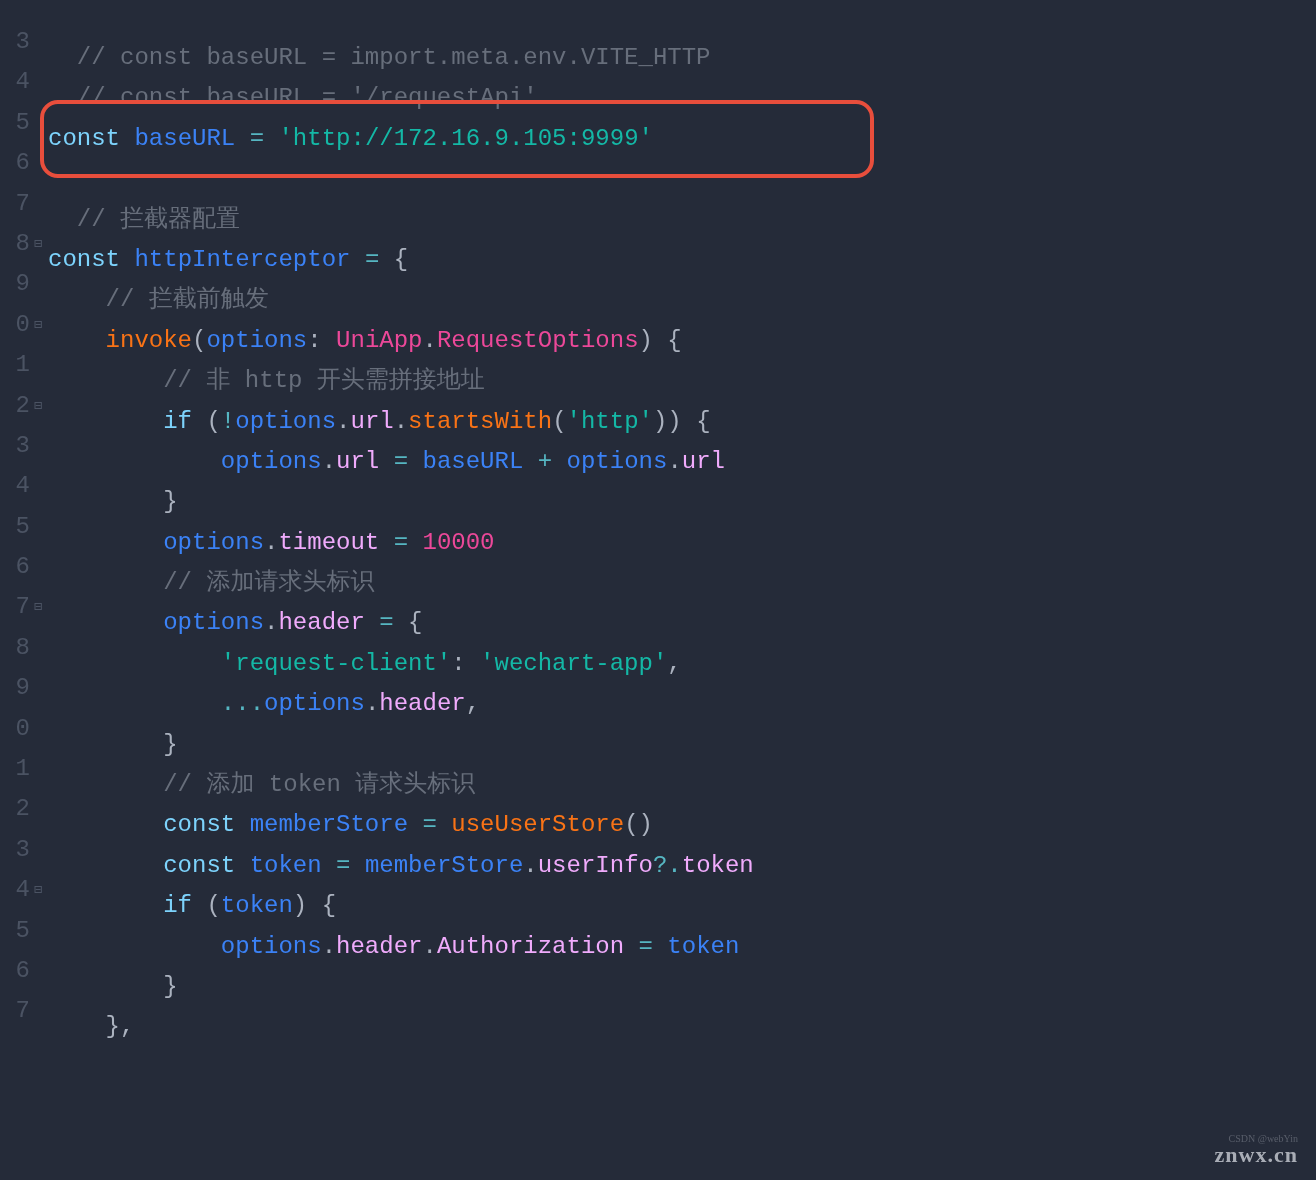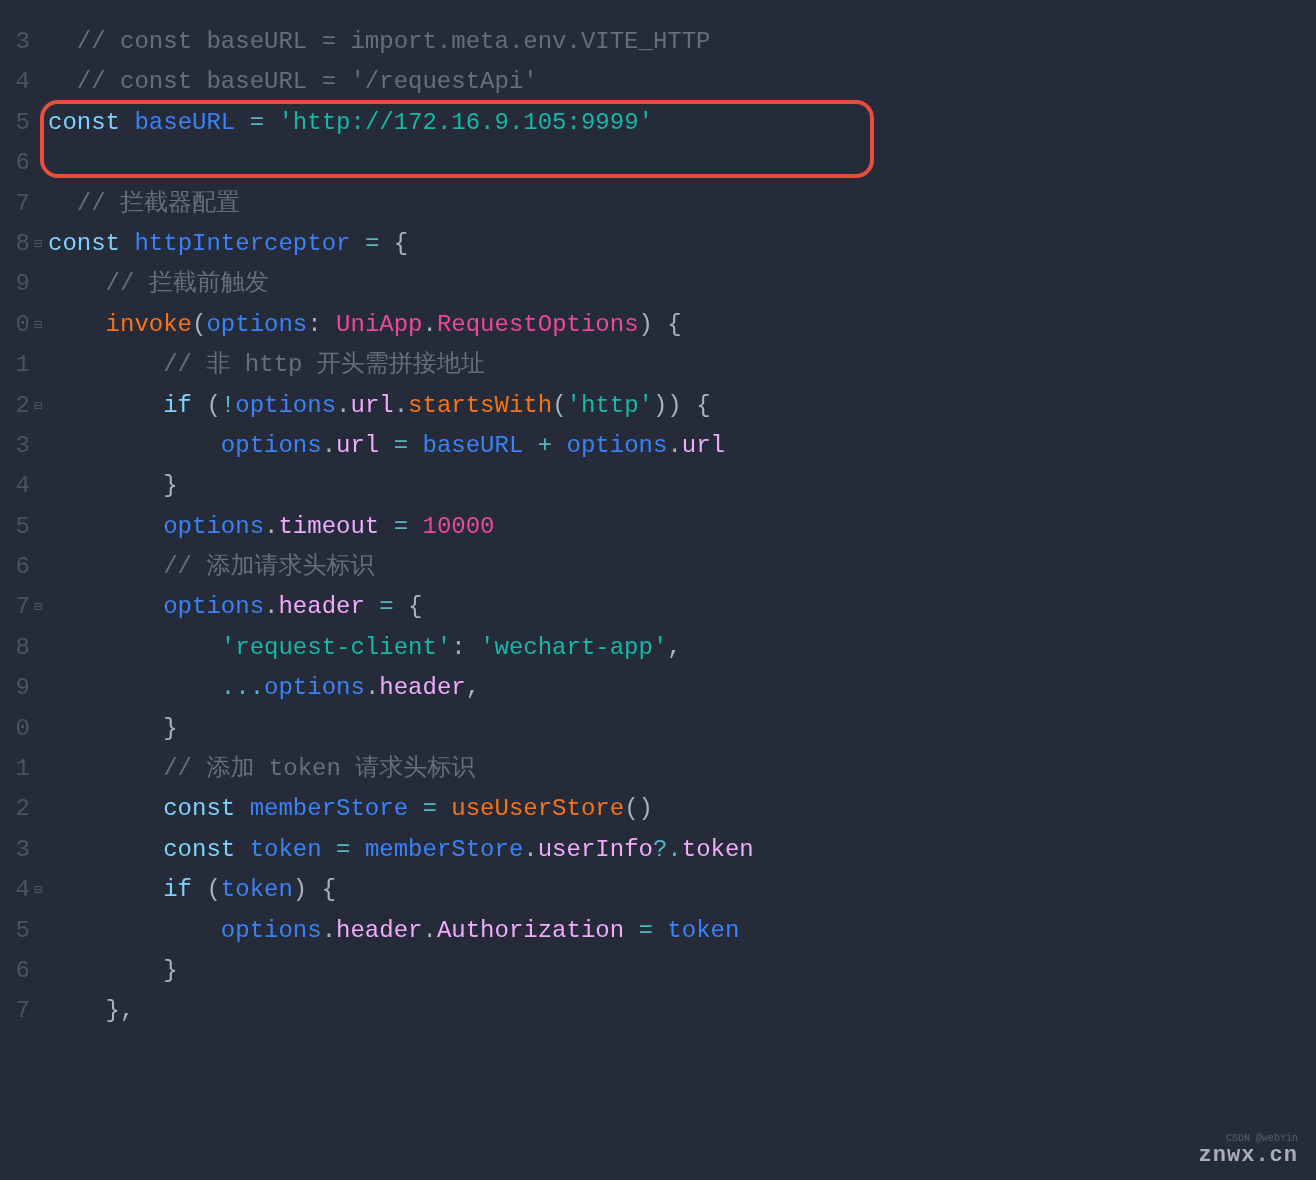--- a/index.html
+++ b/index.html
@@ -1,36 +1,36 @@
 <!DOCTYPE html>
 <html><head>
 <meta charset="utf-8">
 <style>
   html,body{margin:0;padding:0;background:#252b39;font-family:Menlo,Consolas,"Courier New",monospace;overflow:hidden}
   .editor{width:1316px;height:1180px;position:relative;background:#252b39;color:#abb2bf}
   .gutter{position:absolute;left:0;top:0;width:30px;height:100%;color:#4b5363;text-align:right;font-size:24px;line-height:40.4px;padding-top:22px;box-sizing:border-box}
   .fold-col{position:absolute;left:30px;top:0;width:16px;height:100%;color:#4b5363;font-size:14px;line-height:40.4px;padding-top:22px;box-sizing:border-box;text-align:center}
-  .code{position:absolute;left:48px;top:22px;font-size:24px;line-height:40.4px;white-space:pre}
+  .code{position:absolute;left:48px;top:38px;font-size:24px;line-height:40.4px;white-space:pre}
   .ln{height:40.4px}
 
   .highlight-box{position:absolute;left:40px;top:100px;width:826px;height:70px;border:4px solid #e84e3c;border-radius:18px}
 
   .c-comment{color:#676e7b}
   .c-kw{color:#7dd3fc}
   .c-var{color:#3b82f6}
   .c-op{color:#56b6c2}
   .c-str{color:#14b8a6}
   .c-fn{color:#f97316}
   .c-type{color:#ec4899}
   .c-num{color:#ec4899}
   .c-punc{color:#abb2bf}
   .c-prop{color:#f0abfc}
 
-  .watermark{position:absolute;right:18px;bottom:12px;color:#b8bcc4;font-family:Liberation Mono, monospace;font-size:22px;font-weight:bold;letter-spacing:1px;opacity:.9}
-  .watermark-sub{position:absolute;right:18px;bottom:36px;color:#7a7f8a;font-family:Liberation Mono, monospace;font-size:10px;opacity:.6}
+  .watermark{position:absolute;right:18px;bottom:12px;color:#b8bcc4;font-family:Liberation Serif, serif;font-size:22px;font-weight:bold;letter-spacing:1px;opacity:.9}
+  .watermark-sub{position:absolute;right:18px;bottom:36px;color:#7a7f8a;font-family:Liberation Serif, serif;font-size:10px;opacity:.6}
 </style>
 </head>
 <body>
 
 <div class="editor">
   <div class="gutter" id="gutter">
       <div class="ln">3</div>
       <div class="ln">4</div>
       <div class="ln">5</div>
       <div class="ln">6</div>

